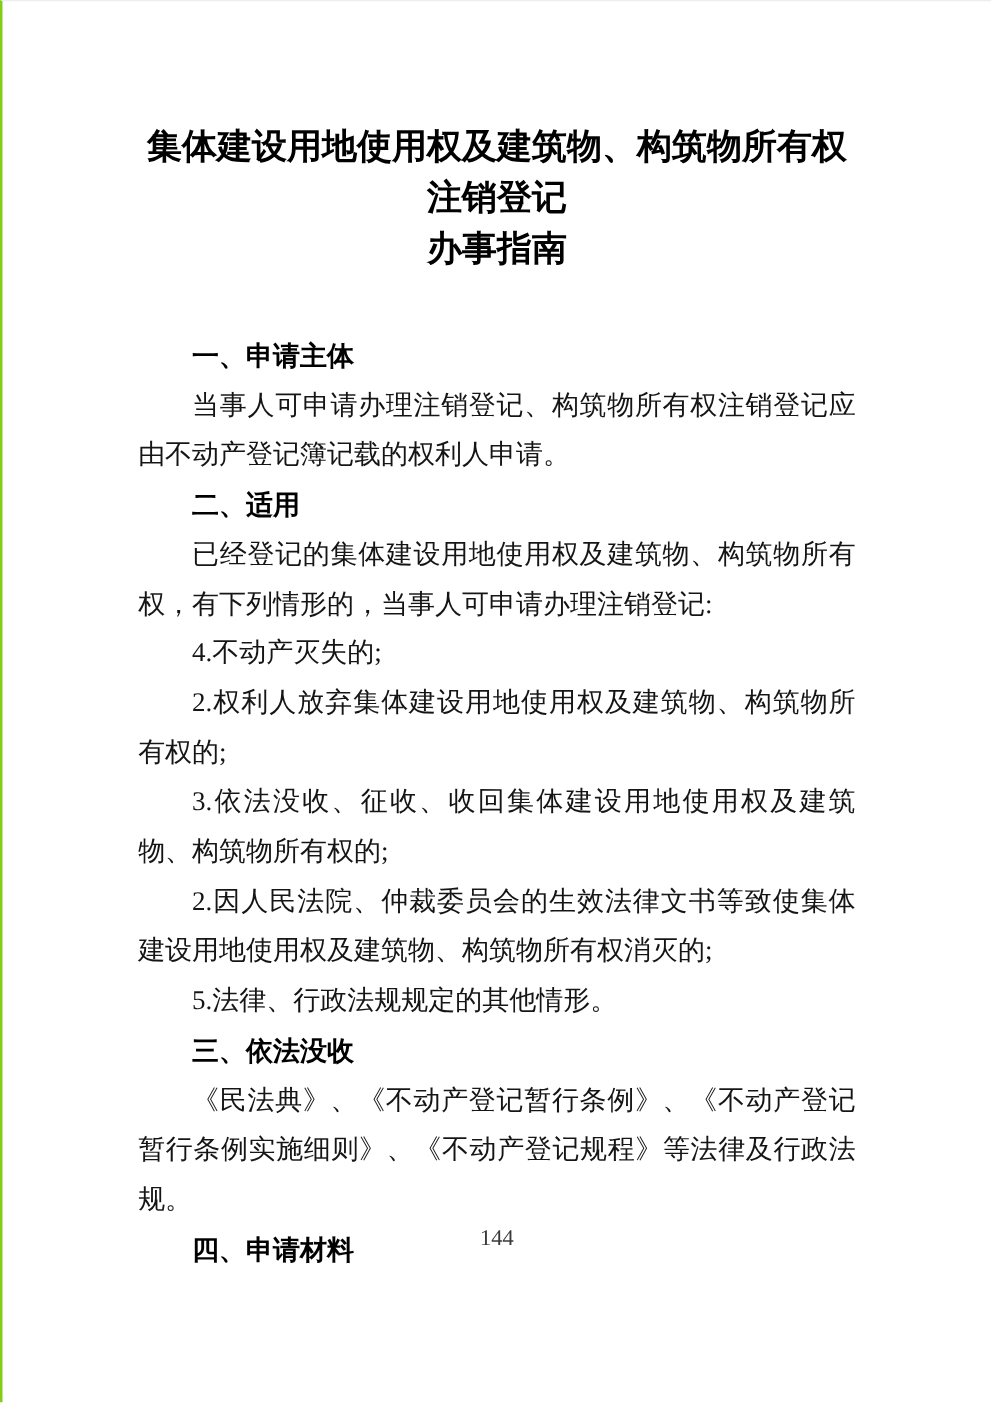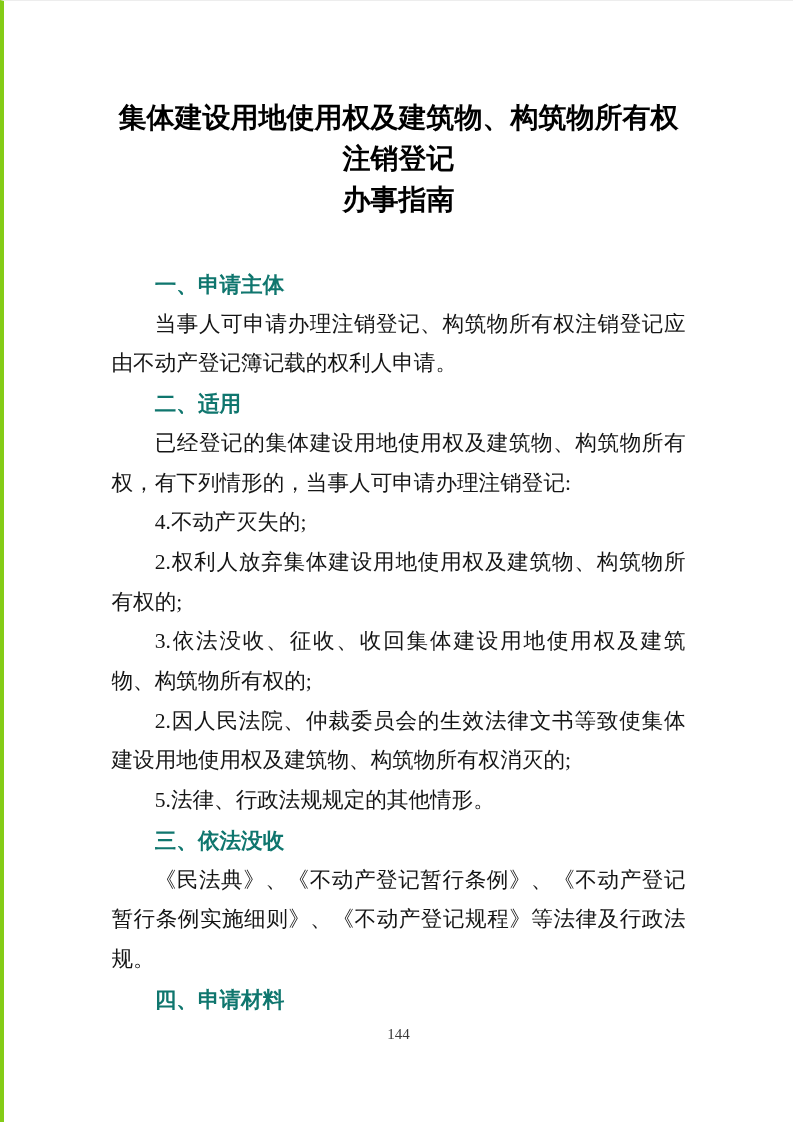--- a/index.html
+++ b/index.html
@@ -7,21 +7,21 @@
     padding: 0;
     background: #ffffff;
   }
   .page {
     position: relative;
     width: 793px;
     height: 1122px;
     margin: 0 auto;
     background: #ffffff;
     border-top: 1px solid #ededed;
-    border-left: 4px solid #84cc16;
+    border-left: 2px solid #84cc16;
     box-sizing: border-box;
     overflow: hidden;
     color: #111111;
   }
   
   .doc-title {
     width: 574px;
     margin: 0 auto;
     padding-top: 96px;
     text-align: center;
@@ -43,37 +43,37 @@
     line-height: 39.7px;
     color: #151515;
   }
   .section-heading {
     margin: 0;
     text-indent: 2em;
     font-family: "Liberation Sans", "DejaVu Sans", sans-serif;
     font-weight: bold;
     font-size: 21.6px;
     line-height: 39.7px;
-    color: #0f766e;
+    color: #000000;
   }
   .para {
     margin: 0;
     text-indent: 2em;
     text-align: justify;
     line-break: strict;
   }
   
   .page-footer {
     position: absolute;
     left: 0;
-    top: 1024px;
+    top: 980px;
     width: 100%;
     text-align: center;
     font-family: "Liberation Serif", "DejaVu Serif", serif;
-    font-size: 15px;
+    font-size: 18px;
     line-height: 18px;
     color: #3a3a3a;
   }
 </style>
 </head>
 <body>
 
 <div class="page">
 
   <header class="doc-title">

